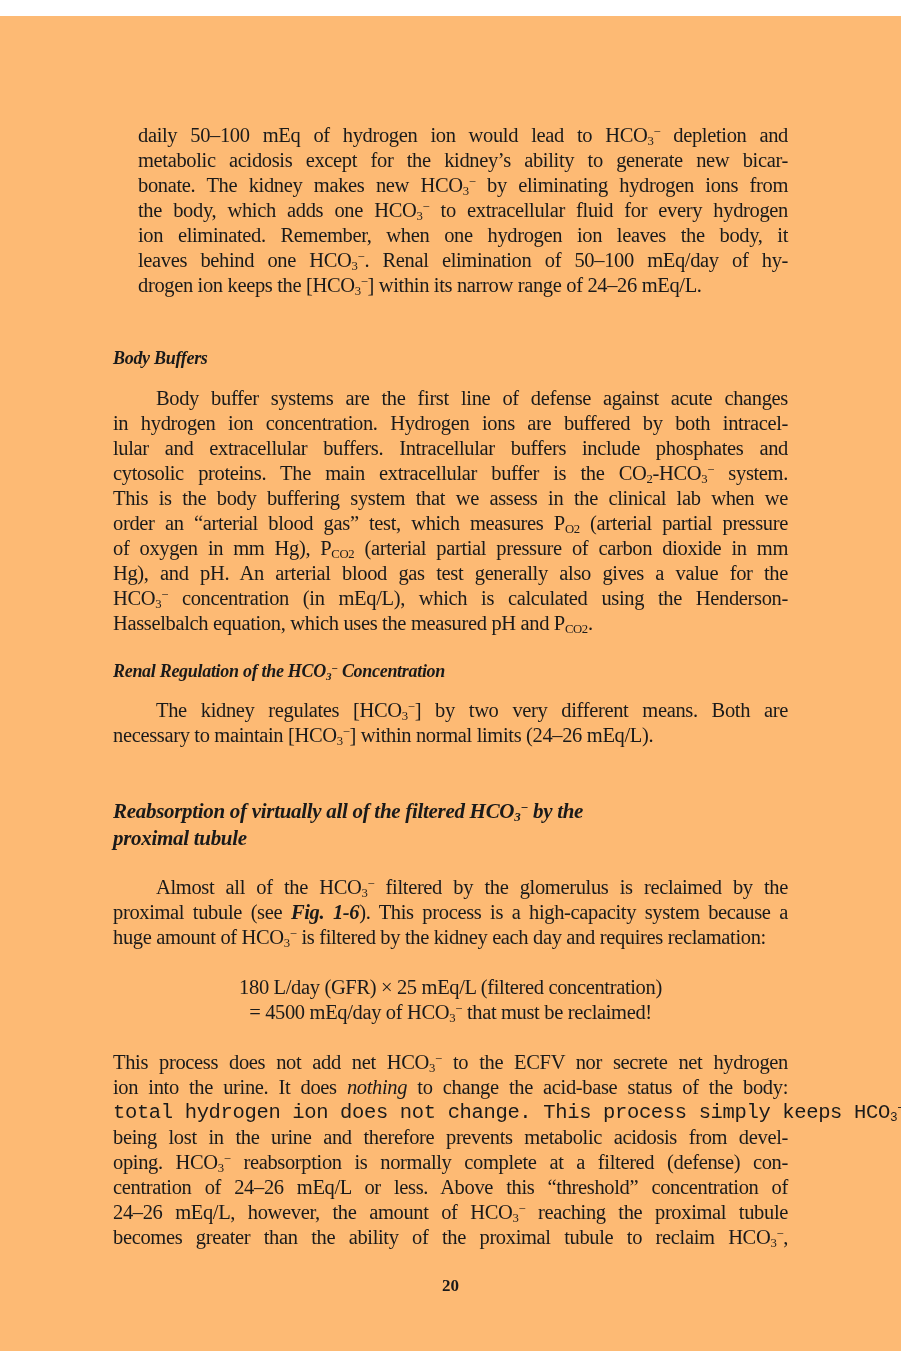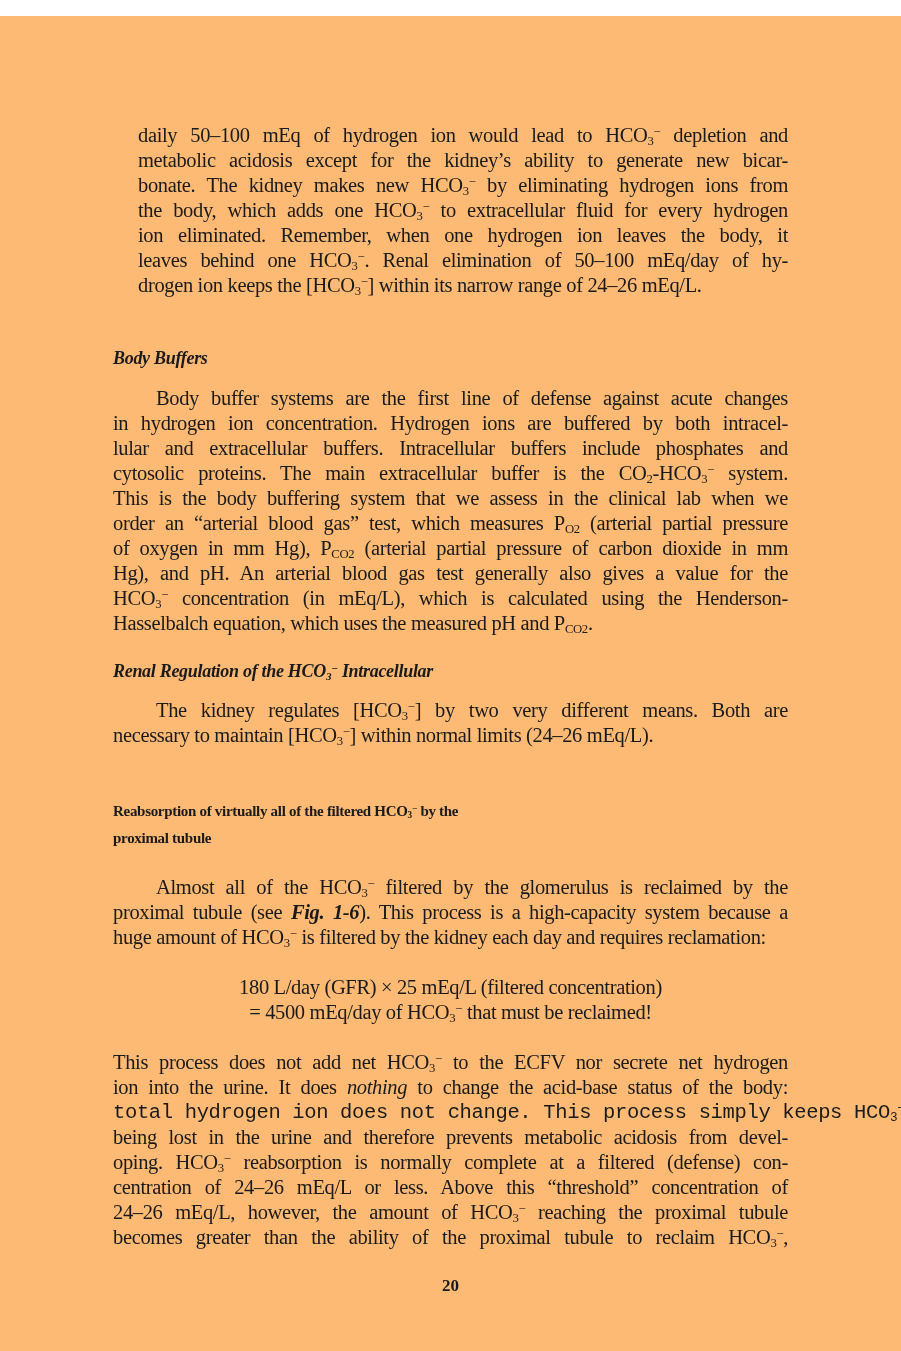--- a/index.html
+++ b/index.html
@@ -9,21 +9,21 @@
     background: #fdba74; color: #1a1a1a;
     font-family: "Liberation Serif", "DejaVu Serif", serif;
   }
   .line {
     position: absolute; font-size: 20.5px; line-height: 25px; white-space: nowrap;
     text-align: justify; text-align-last: justify; letter-spacing: -0.35px;
   }
   .line.last { text-align-last: left; }
   .line.center { text-align: left; text-align-last: center; }
   .heading-italic { position: absolute; font-size: 18px; font-weight: bold; font-style: italic; letter-spacing: -0.3px; white-space: nowrap; }
-  .heading-bold { position: absolute; font-size: 15px; font-weight: bold; letter-spacing: -0.3px; white-space: nowrap; line-height: 27px; }
+  .heading-bold { position: absolute; font-size: 21px; font-weight: bold; letter-spacing: -0.3px; white-space: nowrap; line-height: 27px; font-style: italic; }
   .page-number { position: absolute; left: 0; width: 901px; top: 1260px; text-align: center; font-size: 17px; font-weight: bold; }
   sub { font-size: 0.62em; vertical-align: -0.25em; line-height: 0; }
   sup { font-size: 0.62em; vertical-align: 0.45em; line-height: 0; }
   em { font-style: italic; }
   b { font-weight: bold; font-style: italic; }
 </style>
 </head>
 <body>
 
 <div class="page">
@@ -39,21 +39,21 @@
       <div class="line" style="left: 156px; width: 632px; top: 370px;"><span>Body buffer systems are the first line of defense against acute changes</span></div>
       <div class="line" style="left: 113px; width: 675px; top: 395px;"><span>in hydrogen ion concentration. Hydrogen ions are buffered by both intracel-</span></div>
       <div class="line" style="left: 113px; width: 675px; top: 420px;"><span>lular and extracellular buffers. Intracellular buffers include phosphates and</span></div>
       <div class="line" style="left: 113px; width: 675px; top: 445px;"><span>cytosolic proteins. The main extracellular buffer is the CO</span><sub>2</sub><span>-HCO</span><sub>3</sub><sup>−</sup><span> system.</span></div>
       <div class="line" style="left: 113px; width: 675px; top: 470px;"><span>This is the body buffering system that we assess in the clinical lab when we</span></div>
       <div class="line" style="left: 113px; width: 675px; top: 495px;"><span>order an “arterial blood gas” test, which measures P</span><sub>O2</sub><span> (arterial partial pressure</span></div>
       <div class="line" style="left: 113px; width: 675px; top: 520px;"><span>of oxygen in mm Hg), P</span><sub>CO2</sub><span> (arterial partial pressure of carbon dioxide in mm</span></div>
       <div class="line" style="left: 113px; width: 675px; top: 545px;"><span>Hg), and pH. An arterial blood gas test generally also gives a value for the</span></div>
       <div class="line" style="left: 113px; width: 675px; top: 570px;"><span>HCO</span><sub>3</sub><sup>−</sup><span> concentration (in mEq/L), which is calculated using the Henderson-</span></div>
       <div class="line last" style="left: 113px; width: 675px; top: 595px;"><span>Hasselbalch equation, which uses the measured pH and P</span><sub>CO2</sub><span>.</span></div>
-      <div class="heading-italic" style="left: 113px; top: 645px;"><span>Renal Regulation of the HCO</span><sub>3</sub><sup>−</sup><span> Intracellular</span></div>
+      <div class="heading-italic" style="left: 113px; top: 645px;"><span>Renal Regulation of the HCO</span><sub>3</sub><sup>−</sup><span> Concentration</span></div>
       <div class="line" style="left: 156px; width: 632px; top: 682px;"><span>The kidney regulates [HCO</span><sub>3</sub><sup>−</sup><span>] by two very different means. Both are</span></div>
       <div class="line last" style="left: 113px; width: 675px; top: 707px;"><span>necessary to maintain [HCO</span><sub>3</sub><sup>−</sup><span>] within normal limits (24–26 mEq/L).</span></div>
       <div class="heading-bold" style="top: 782px; left: 113px;"><span>Reabsorption of virtually all of the filtered HCO</span><sub>3</sub><sup>−</sup><span> by the</span></div>
       <div class="heading-bold" style="top: 809px; left: 113px;"><span>proximal tubule</span></div>
       <div class="line" style="left: 156px; width: 632px; top: 859px;"><span>Almost all of the HCO</span><sub>3</sub><sup>−</sup><span> filtered by the glomerulus is reclaimed by the</span></div>
       <div class="line" style="left: 113px; width: 675px; top: 884px;"><span>proximal tubule (see </span><b>Fig. 1-6</b><span>). This process is a high-capacity system because a</span></div>
       <div class="line last" style="left: 113px; width: 675px; top: 909px;"><span>huge amount of HCO</span><sub>3</sub><sup>−</sup><span> is filtered by the kidney each day and requires reclamation:</span></div>
       <div class="line center" style="left: 113px; width: 675px; top: 959px;"><span>180 L/day (GFR) × 25 mEq/L (filtered concentration)</span></div>
       <div class="line center" style="left: 113px; width: 675px; top: 984px;"><span>= 4500 mEq/day of HCO</span><sub>3</sub><sup>−</sup><span> that must be reclaimed!</span></div>
       <div class="line" style="left: 113px; width: 675px; top: 1034px;"><span>This process does not add net HCO</span><sub>3</sub><sup>−</sup><span> to the ECFV nor secrete net hydrogen</span></div>

